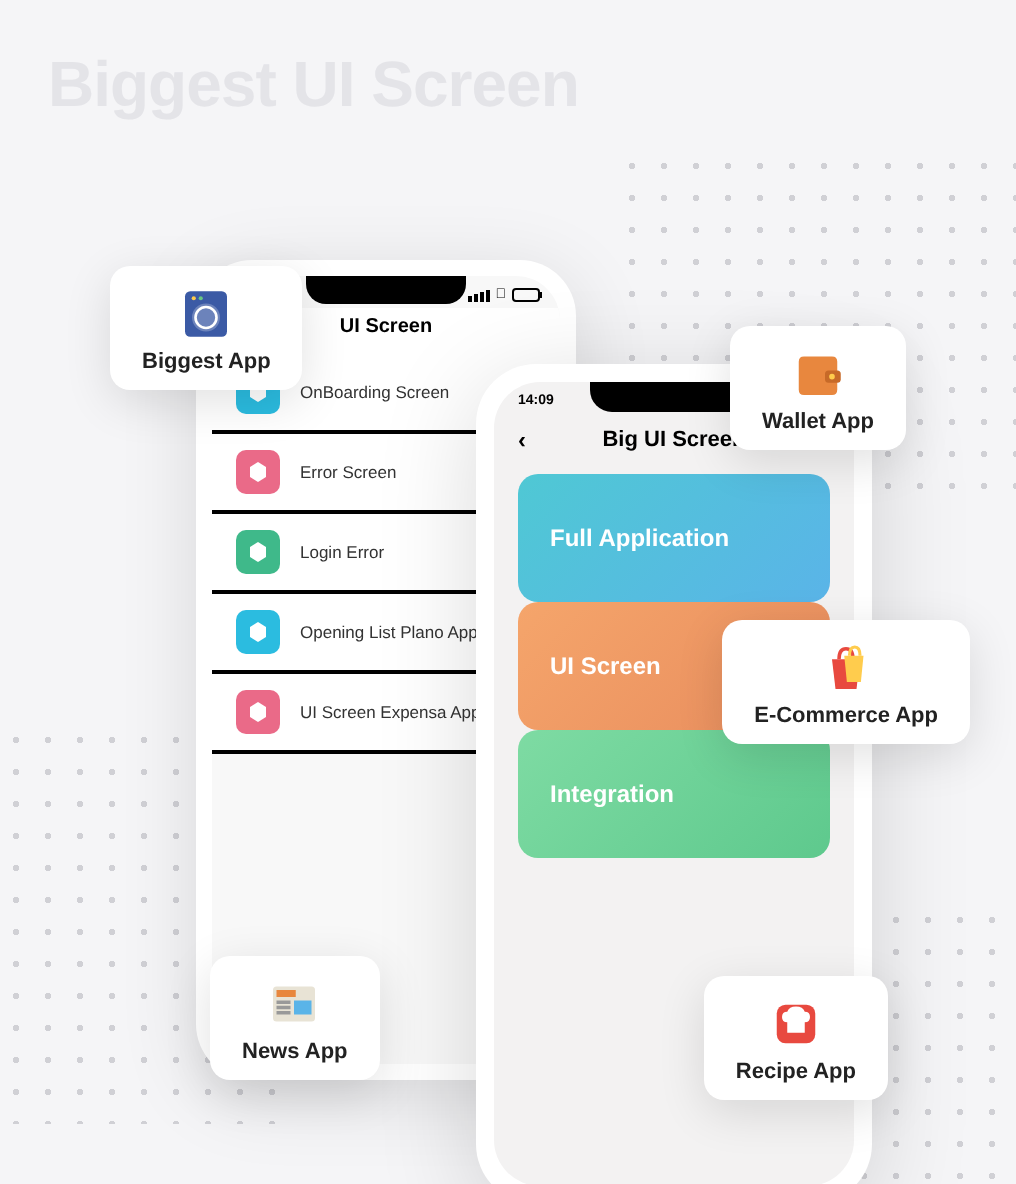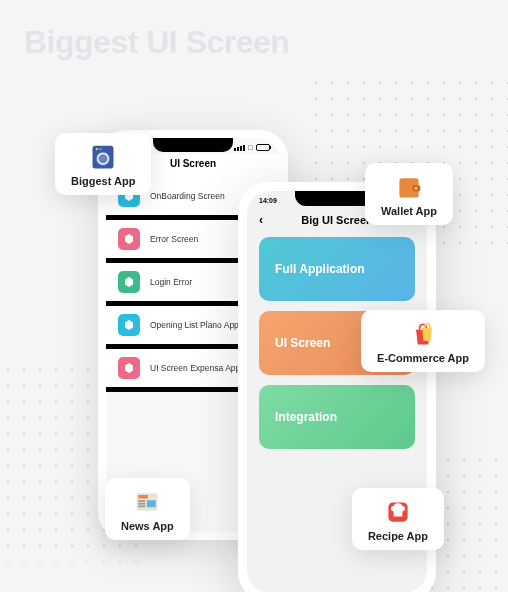--- a/index.html
+++ b/index.html
@@ -55,21 +55,21 @@
       transform: translateX(-50%);
       width: 80px;
       height: 14px;
       background: #000;
       border-radius: 0 0 10px 10px;
       z-index: 5;
     }
     .pb-statusbar { display: flex; justify-content: flex-end; align-items: center; padding: 3px 10px 0; height: 16px; font-size: 7px; gap: 3px; }
     .pb-header { text-align: center; font-weight: 700; font-size: 10px; padding: 4px 0 8px; background: #fff; }
     .pb-list { }
-    .pb-item { display: flex; align-items: center; padding: 8px 12px; background: #fff; border-bottom: 5px solid #000000; gap: 10px; }
+    .pb-item { display: flex; align-items: center; padding: 8px 12px; background: #fff; border-bottom: 2px solid #000000; gap: 10px; }
     .pb-icon { width: 22px; height: 22px; border-radius: 5px; display: flex; align-items: center; justify-content: center; flex-shrink: 0; }
     .pb-icon svg { width: 12px; height: 12px; }
     .pb-label { font-size: 8.5px; font-weight: 500; color: #333; }
 
     
     .phone-front {
       position: absolute;
       top: 182px;
       left: 238px;
       width: 198px;
@@ -96,21 +96,21 @@
       height: 15px;
       background: #000;
       border-radius: 0 0 11px 11px;
       z-index: 5;
     }
     .pf-statusbar { display: flex; justify-content: space-between; align-items: center; padding: 3px 12px 0; height: 16px; font-size: 7px; font-weight: 600; }
     .pf-statusbar .right { display: flex; gap: 3px; align-items: center; }
     .pf-header { display: flex; align-items: center; padding: 6px 12px 10px; gap: 8px; }
     .pf-back { font-size: 12px; font-weight: 700; }
     .pf-title { font-weight: 800; font-size: 11px; flex: 1; text-align: center; margin-left: -12px; }
-    .pf-cards { padding: 0 12px; display: flex; flex-direction: column; gap: 10px; }
+    .pf-cards { padding: 0 12px; display: flex; flex-direction: column; }
     .pf-card { border-radius: 10px; padding: 22px 16px; font-weight: 700; font-size: 12px; color: #fff; min-height: 64px; display: flex; align-items: center; }
     .pf-card.c1 { background: linear-gradient(135deg, #4fc8d4 0%, #5ab4e8 100%); }
     .pf-card.c2 { background: linear-gradient(135deg, #f5a56b 0%, #e88c5d 100%); }
     .pf-card.c3 { background: linear-gradient(135deg, #7edba3 0%, #5ec98d 100%); }
 
     
     .fcard {
       position: absolute;
       background: #fff;
       border-radius: 10px;

